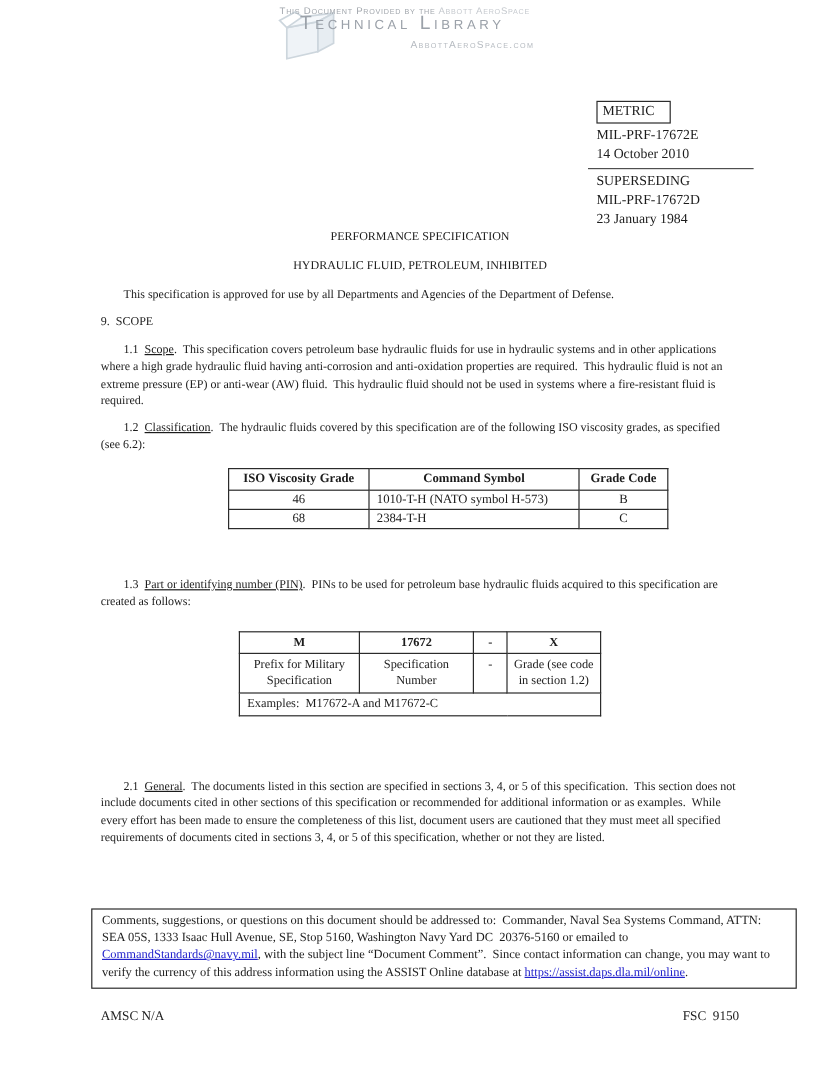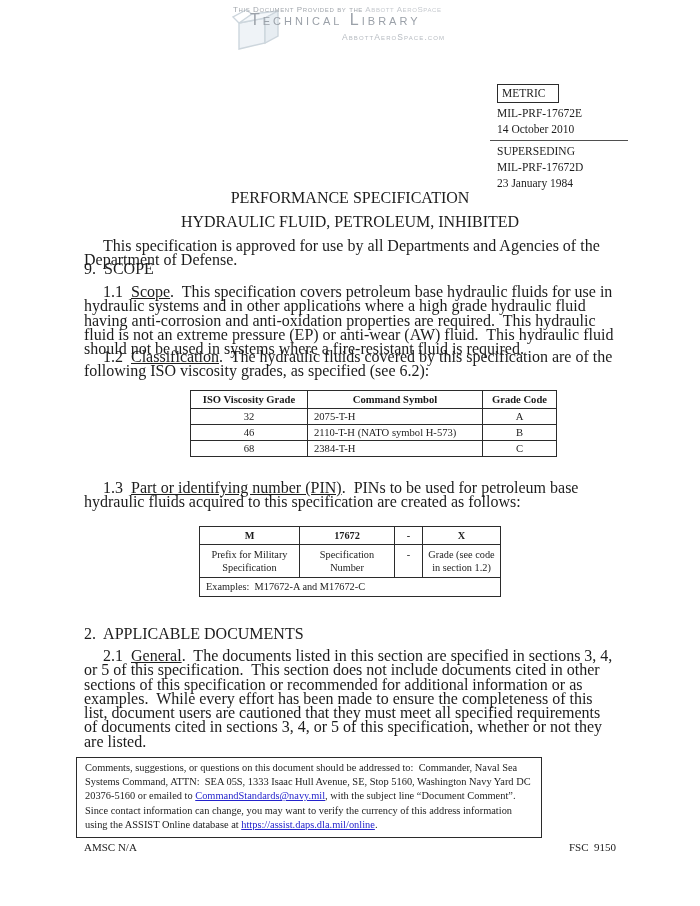--- a/index.html
+++ b/index.html
@@ -32,21 +32,21 @@
   .metric-line { padding-left:7px; white-space:nowrap; }
   .metric-boxed {
     display:inline-block; margin-left:7px; margin-bottom:2px;
     border:1px solid #2b2b2b; padding:0 13px 1px 4px;
   }
   .metric-rule { border-top:1.5px solid #4f4f4f; margin:2px 0 2px 0; }
 
   
   .para, .heading, .centerline {
     position:absolute; left:84px; width:532px; margin:0;
-    font-size:16px; line-height:14.3px; white-space:pre-wrap;
+    font-size:10px; line-height:14.3px; white-space:pre-wrap;
   }
   .para { text-indent:19px; }
   .centerline { text-align:center; }
   .u { text-decoration:underline; }
 
   
   table { border-collapse:collapse; position:absolute; }
   th,td { border:1px solid #2b2b2b; }
   .tbl-visc { left:190px; top:390px; font-size:10.6px; }
   .tbl-visc th { font-weight:bold; text-align:center; padding:3px 4px; }
@@ -55,21 +55,21 @@
   .c-grade { width:117px; } .c-sym { width:175px; } .c-code { width:74px; }
 
   .tbl-pin { left:199px; top:526px; font-size:10.3px; line-height:13px; }
   .tbl-pin th { font-weight:bold; text-align:center; padding:2px 3px; }
   .tbl-pin td { text-align:center; vertical-align:top; padding:3px 4px; }
   .tbl-pin td.cell-examples { text-align:left; padding:2px 6px 3px 6px; white-space:pre-wrap;margin-left:40px; }
   .p-m { width:100px; } .p-num { width:95px; } .p-dash { width:28px; } .p-x { width:78px; }
 
   
   .comments-box {
-    position:absolute; left:76px; top:757px; width:466px; box-sizing:border-box;
+    position:absolute; left:76px; top:757px; width:588px; box-sizing:border-box;
     border:1.5px solid #2b2b2b; padding:3px 8px 5px 8px;
     font-size:10.4px; line-height:14.2px; white-space:pre-wrap;
   }
   .comments-box a { color:#2323cc; text-decoration:underline; }
 
   
   .page-footer {
     position:absolute; left:84px; top:841px; width:532px;
     display:flex; justify-content:space-between;
     font-size:11px; white-space:pre;text-align:right;
@@ -118,27 +118,22 @@
         <col class="c-sym">
         <col class="c-code">
       </colgroup>
     <tbody>
         <tr>
       <th>ISO Viscosity Grade</th>
       <th>Command Symbol</th>
       <th>Grade Code</th>
     </tr>
     <tr>
-      <td>32</td>
-      <td class="cell-left">2075-T-H</td>
-      <td>A</td>
-    </tr>
-    <tr>
       <td>46</td>
-      <td class="cell-left">2110-T-H (NATO symbol H-573)</td>
+      <td class="cell-left">1010-T-H (NATO symbol H-573)</td>
       <td>B</td>
     </tr>
     <tr>
       <td>68</td>
       <td class="cell-left">2384-T-H</td>
       <td>C</td>
     </tr>
   </tbody>
     </table>
 
@@ -163,21 +158,20 @@
       <td>Specification Number</td>
       <td>-</td>
       <td>Grade (see code in section 1.2)</td>
     </tr>
     <tr>
       <td class="cell-examples" colspan="4">Examples:  M17672-A and M17672-C</td>
     </tr>
   </tbody>
     </table>
 
-  <div class="heading" style="top:627px">2.  APPLICABLE DOCUMENTS</div>
 
   <p class="para" style="top:649px"><span>2.1  </span><span class="u">General</span><span>.  The documents listed in this section are specified in sections 3, 4, or 5 of this specification.  This section does not include documents cited in other sections of this specification or recommended for additional information or as examples.  While every effort has been made to ensure the completeness of this list, document users are cautioned that they must meet all specified requirements of documents cited in sections 3, 4, or 5 of this specification, whether or not they are listed.</span></p>
 
   <div class="comments-box"><span>Comments, suggestions, or questions on this document should be addressed to:  Commander, Naval Sea Systems Command, ATTN:  SEA 05S, 1333 Isaac Hull Avenue, SE, Stop 5160, Washington Navy Yard DC  20376-5160 or emailed to </span><a href="#">CommandStandards@navy.mil</a><span>, with the subject line “Document Comment”.  Since contact information can change, you may want to verify the currency of this address information using the ASSIST Online database at </span><a href="#">https://assist.daps.dla.mil/online</a><span>.</span></div>
 
   <div class="page-footer">
     <span>AMSC N/A</span>
     <span>FSC  9150</span>
   </div>
 

